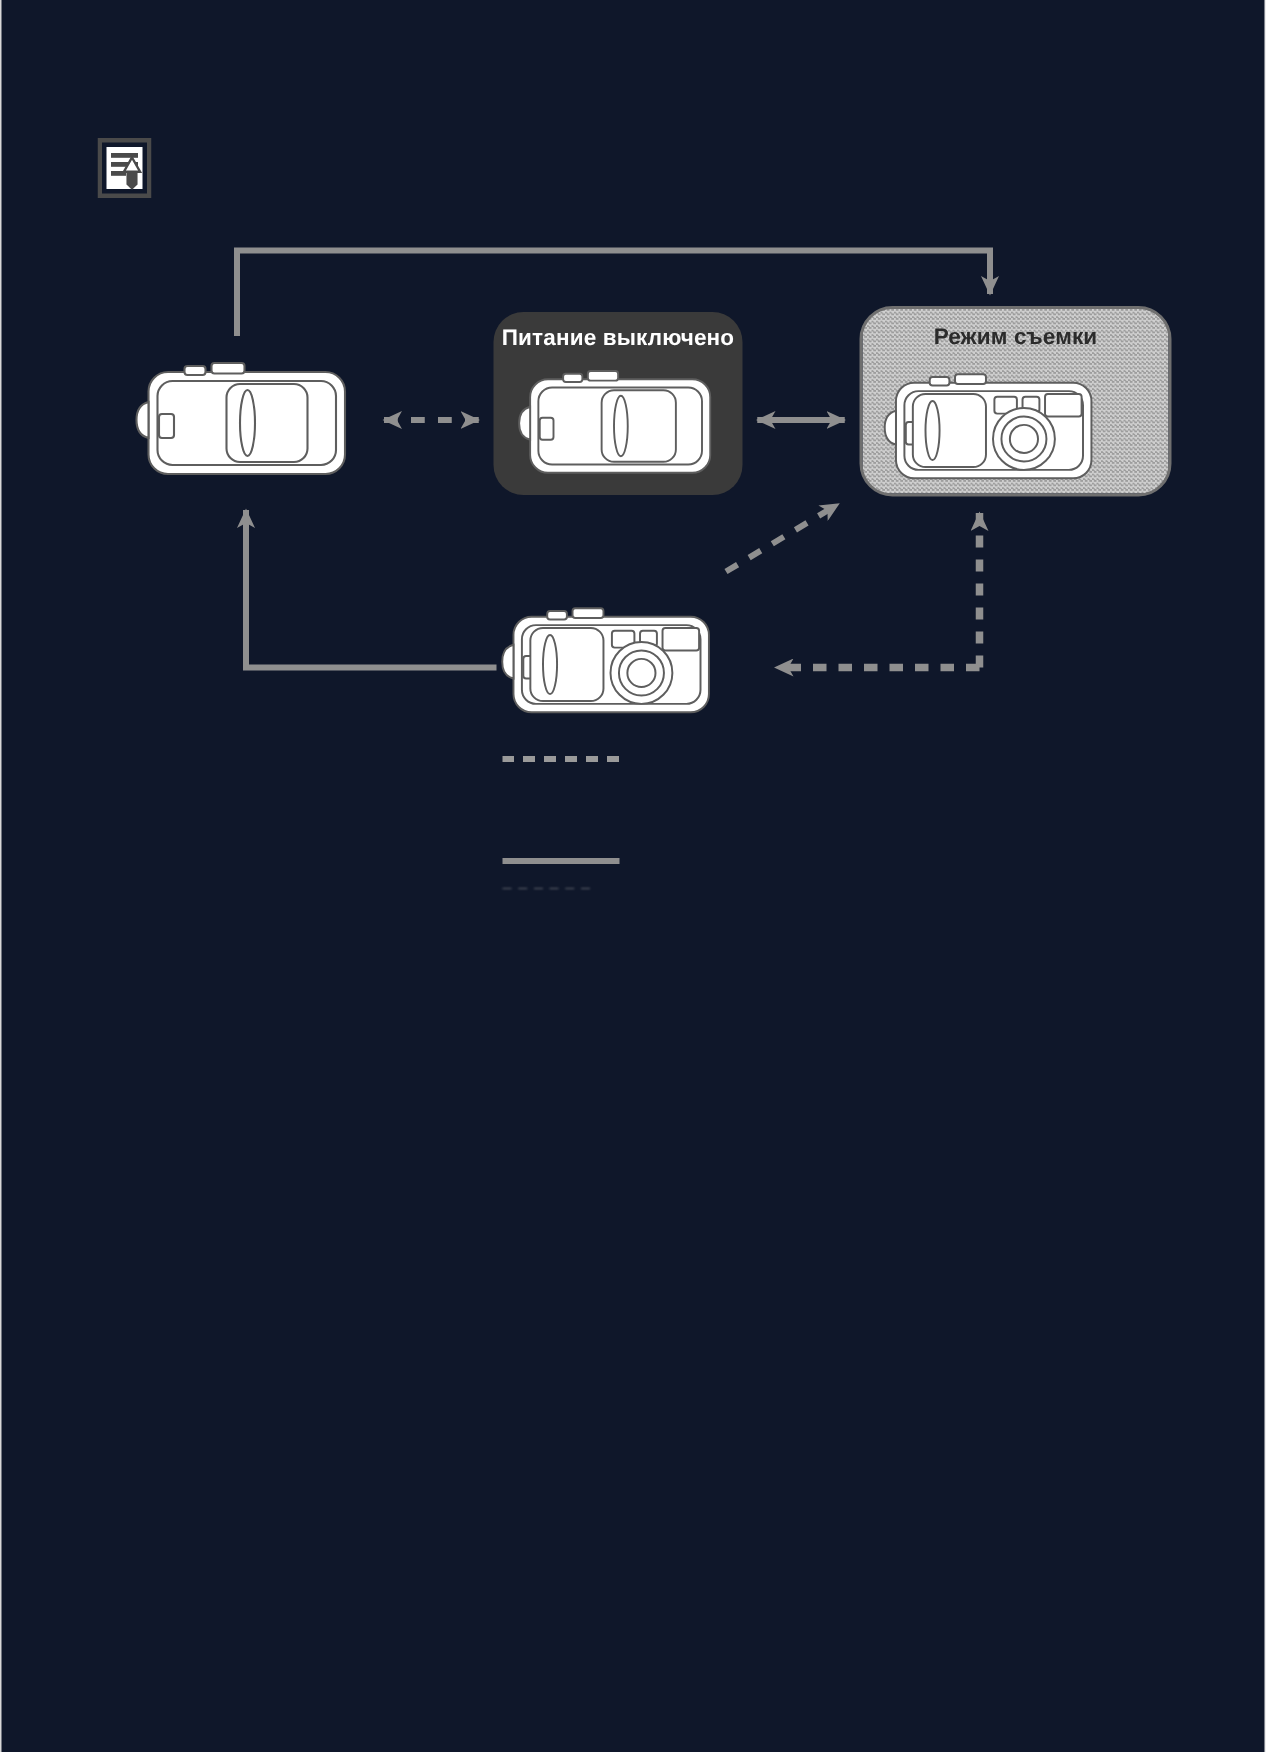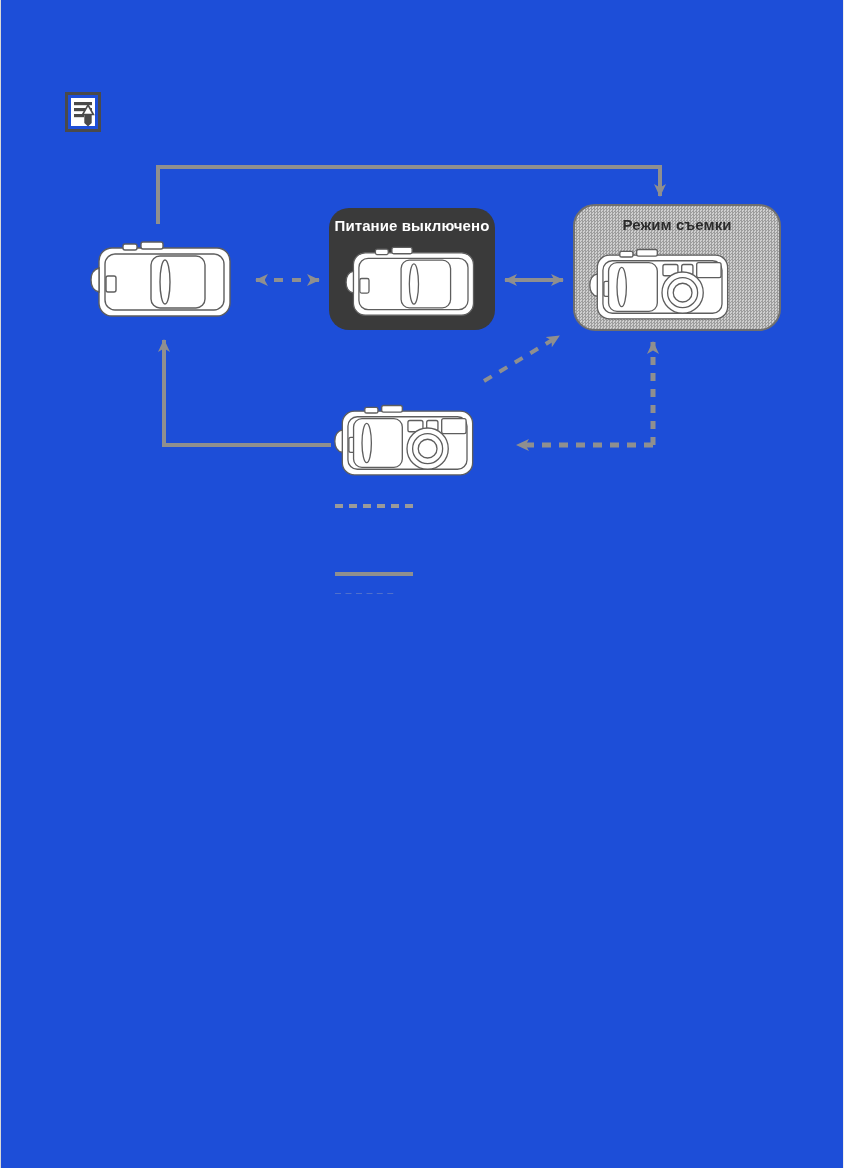--- a/index.html
+++ b/index.html
@@ -13,21 +13,21 @@
     position: relative;
     font-family: "Liberation Sans", sans-serif;
     overflow: hidden;
   }
 
   
   #page {
     position: absolute;
     left: 0; top: 0;
     width: 844px; height: 1168px;
-    background: #1d4ed8;
+    background: #0f172a;
     border-left: 1px solid #d8d8d8;
     border-right: 1px solid #ededed;
     box-sizing: border-box;
   }
 
   
   #note-icon {
     position: absolute;
     left: 64px; top: 92px;
     width: 36px; height: 40px;

